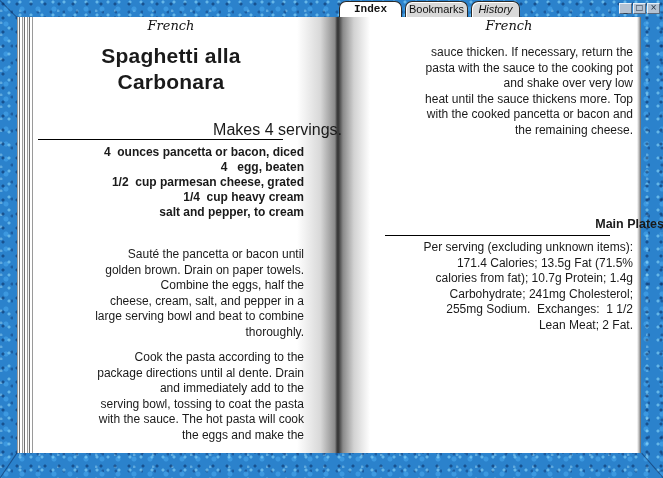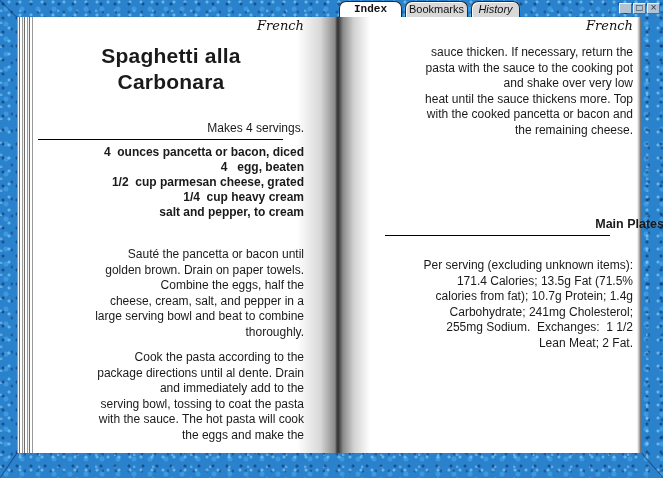--- a/index.html
+++ b/index.html
@@ -38,28 +38,28 @@
       rgba(255,255,255,0) 0%, #d8d8d8 32%, #8a8a8a 52%,
       #3a3a3a 55%, #3a3a3a 57%, #8a8a8a 63%,
       #d2d2d2 78%, rgba(255,255,255,0) 100%);
   }
   .col{position:absolute; top:0; bottom:0;}
   .col-left {left:21px;  width:266px;}
   .col-right{left:368px; width:248px;}
   .blk{position:absolute; left:0; width:100%;text-align:right;}
   .page-header{
     font-family:"DejaVu Serif","Liberation Serif",serif;
-    font-style:italic; font-size:13px; color:#111;
+    font-style:italic; font-size:13px; text-align:center; color:#111;
   }
   .recipe-title{
     font-size:21px; font-weight:bold; line-height:26px;
     text-align:center; white-space:pre-line; letter-spacing:0.2px;
   }
   .body-text{font-size:12px; line-height:15.5px; white-space:pre-wrap;}
-  .servings{font-size:12px;}
+  .servings{font-size:16px;margin-left:38px;}
   .rule{height:0; border-top:1px solid #000;}
   .ingredients{font-size:12px; font-weight:bold; line-height:15px;}
   .ingredient-line{white-space:pre;}
   .category-heading{font-size:12.5px; font-weight:bold;margin-left:31px;}
   
   .tabs{position:absolute; left:339px; top:1px; height:17px; display:flex;}
   .tab{
     box-sizing:border-box; height:17px; margin-right:3px;
     border:1px solid #2a2a2a; border-bottom:none;
     border-radius:7px 7px 0 0;
@@ -148,21 +148,21 @@
     <div class="col col-right">
       <div class="blk page-header" style="top:1px">French</div>
       <div class="blk body-text" style="top:28px"> sauce thicken. If necessary, return the
 pasta with the sauce to the cooking pot
 and shake over very low
  heat until the sauce thickens more. Top
 with the cooked pancetta or bacon and
 the remaining cheese.</div>
       <div class="blk category-heading" style="top:200px">Main Plates</div>
       <div class="blk rule" style="top:218px;width:225px"></div>
-      <div class="blk body-text" style="top:241px">Per serving (excluding unknown items):
+      <div class="blk body-text" style="top:223px">Per serving (excluding unknown items):
 171.4 Calories; 13.5g Fat (71.5%
 calories from fat); 10.7g Protein; 1.4g
 Carbohydrate; 241mg Cholesterol;
 255mg Sodium.  Exchanges:  1 1/2
 Lean Meat; 2 Fat.</div>
     </div>
   </div>
 
 </div>
 

